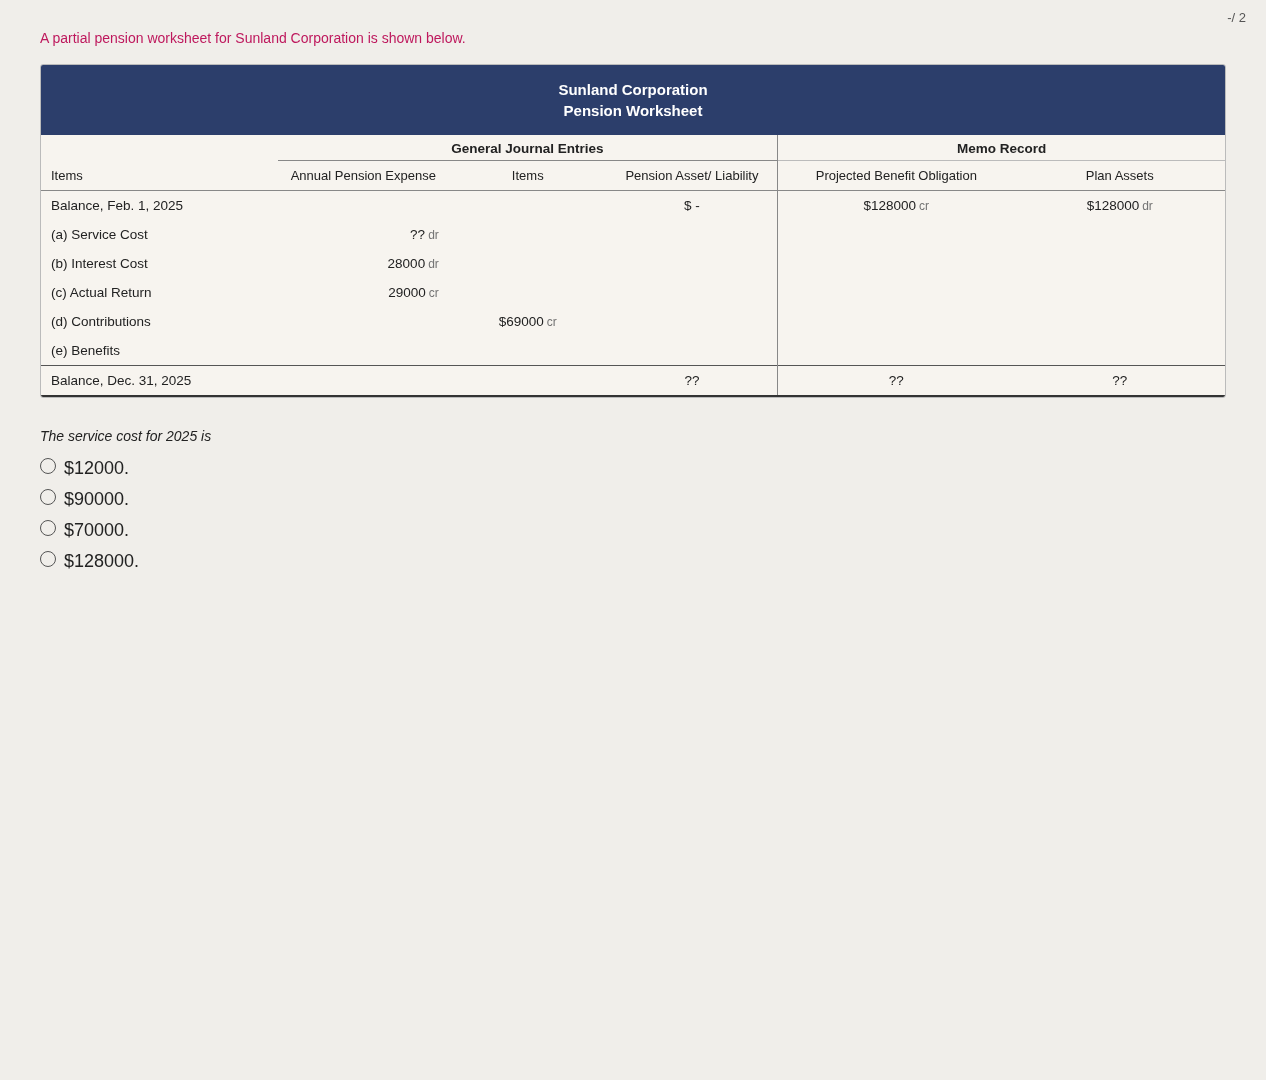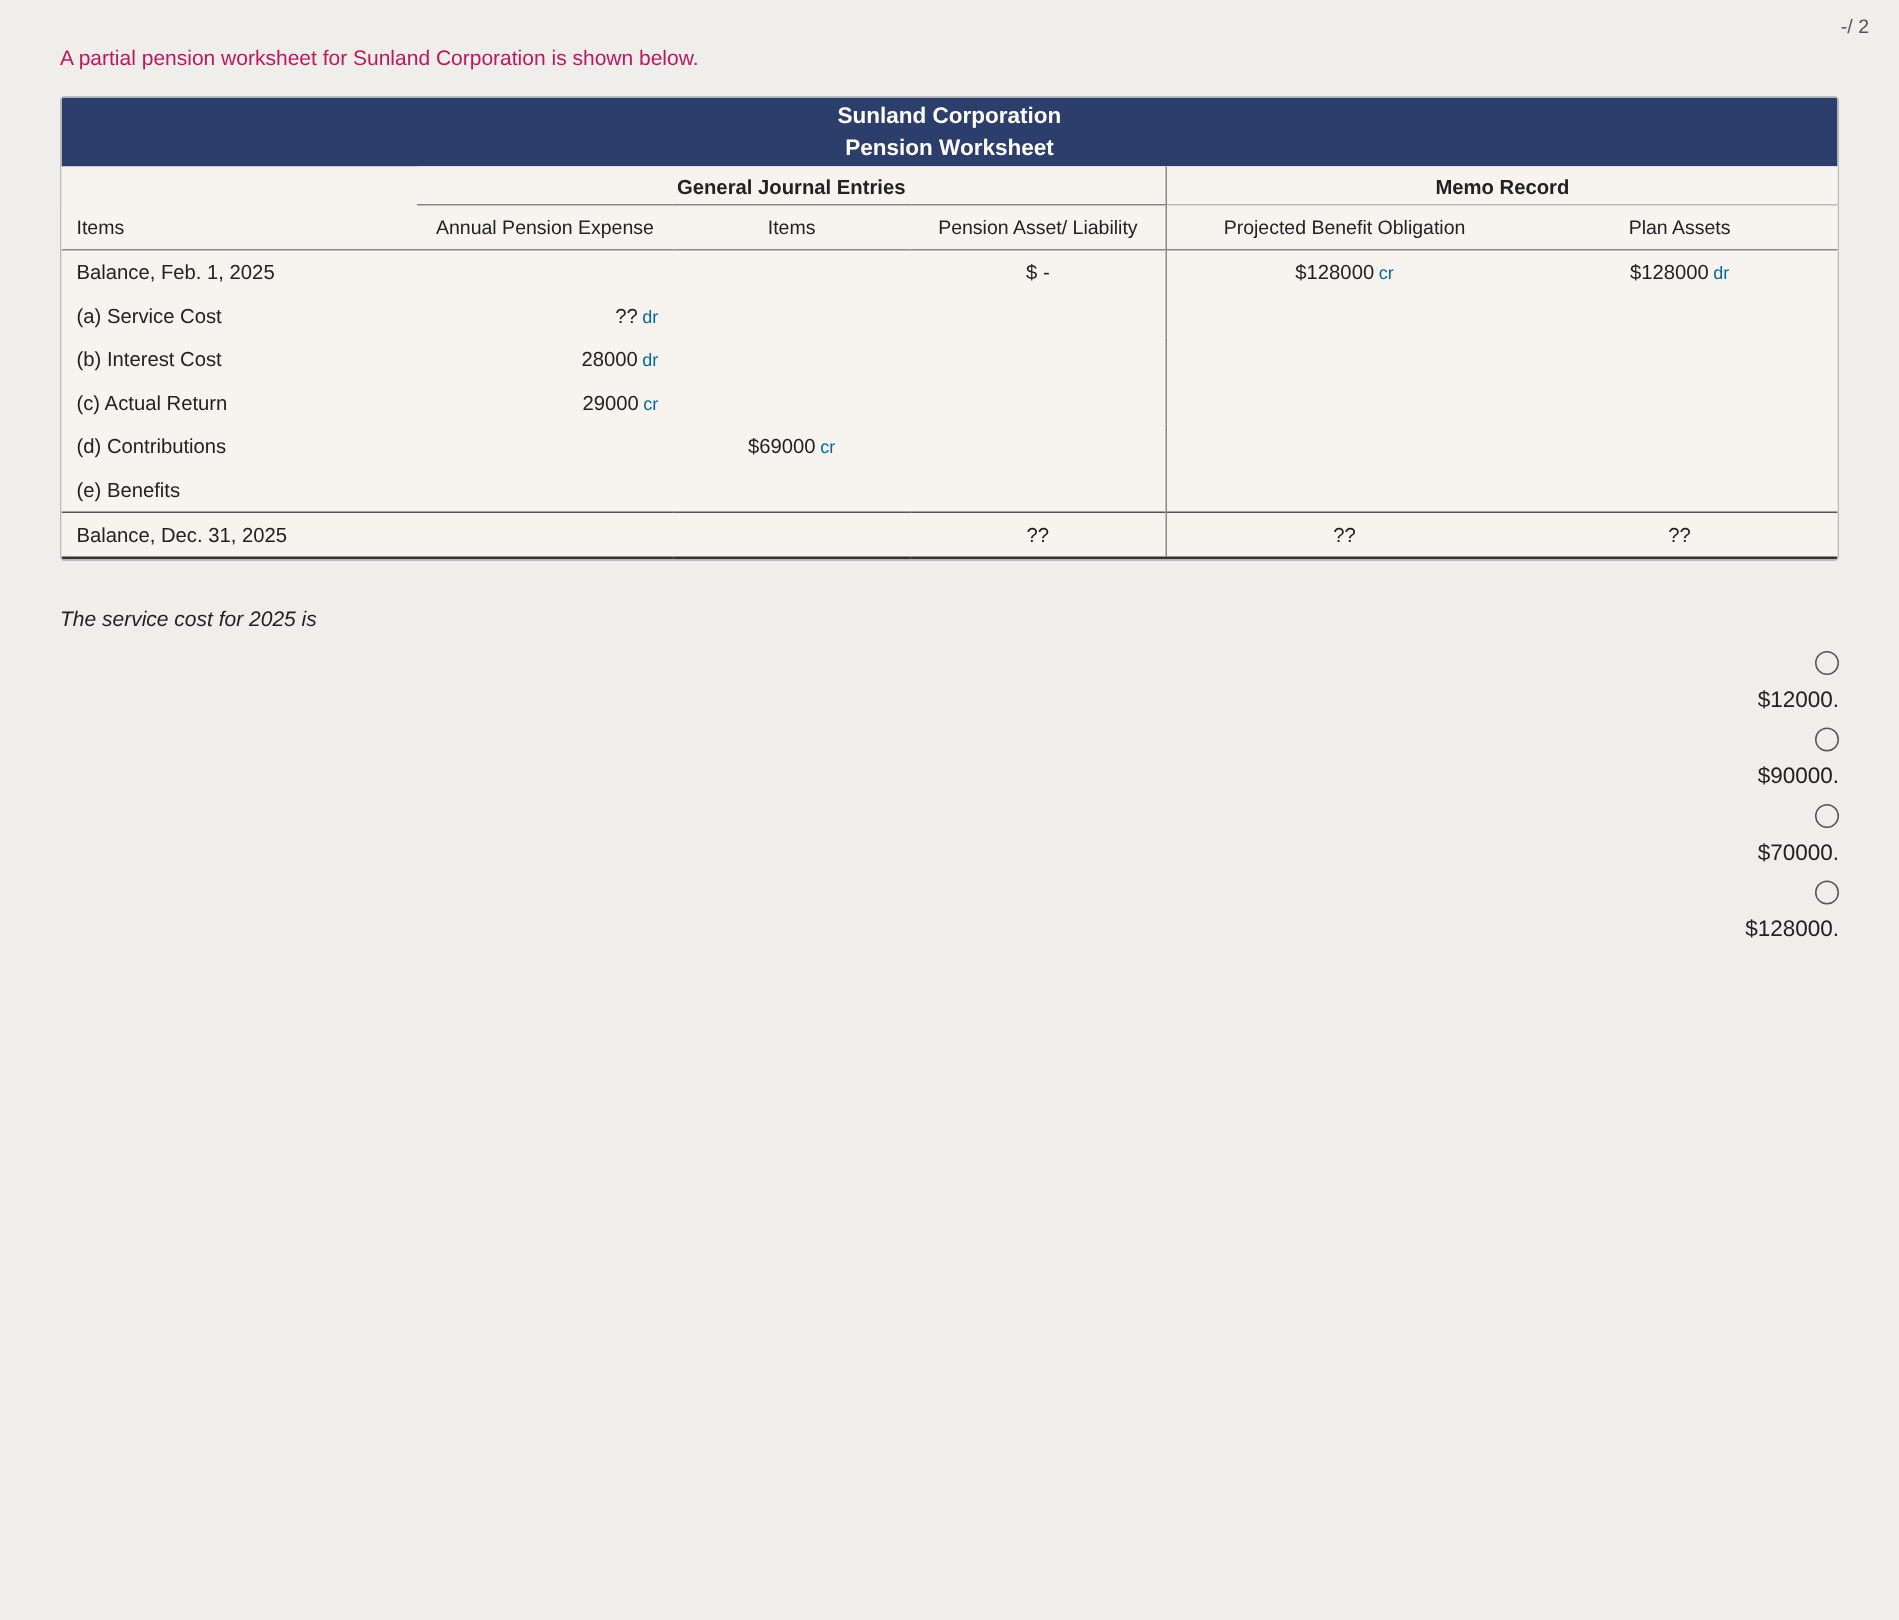--- a/index.html
+++ b/index.html
@@ -28,21 +28,21 @@
       border: 1px solid #bbb;
       border-radius: 3px;
       overflow: hidden;
       margin-bottom: 30px;
       background: #fff;
     }
     .worksheet-title {
       background: #2c3e6b;
       color: #fff;
       text-align: center;
-      padding: 2px 10px;
+      padding: 14px 10px;
       font-weight: bold;
       font-size: 15px;
       line-height: 1.4;
     }
     table {
       width: 100%;
       border-collapse: collapse;
       background: #f7f4ef;
     }
     th, td {
@@ -81,28 +81,28 @@
 
     tbody tr td {
       border-bottom: none;
     }
 
     .data-row td { border-bottom: none; }
     .total-row td { border-top: 1.5px solid #555; border-bottom: 2px solid #555; font-weight: normal; }
     .balance-row td { border-top: 1.5px solid #555; border-bottom: 2.5px solid #333; }
 
     .val { display: inline-block; }
-    .dr-cr { font-size: 12px; margin-left: 3px; color: #0369a1; }
+    .dr-cr { font-size: 12px; margin-left: 3px; color: #737373; }
 
     .question-section {
       margin-top: 10px;
       font-size: 14px;
     }
     .question-text { margin-bottom: 14px; font-style: italic; }
-    .radio-option { display: flex; align-items: flex-end; margin-bottom: 10px; gap: 8px; font-size: 15px; flex-direction: column; }
+    .radio-option { display: flex; align-items: flex-start; margin-bottom: 10px; gap: 8px; font-size: 18px; }
     .radio-circle {
       width: 16px; height: 16px;
       border-radius: 50%;
       border: 1.5px solid #555;
       display: inline-block;
       flex-shrink: 0;
     }
   </style>
 </head>
 <body>

